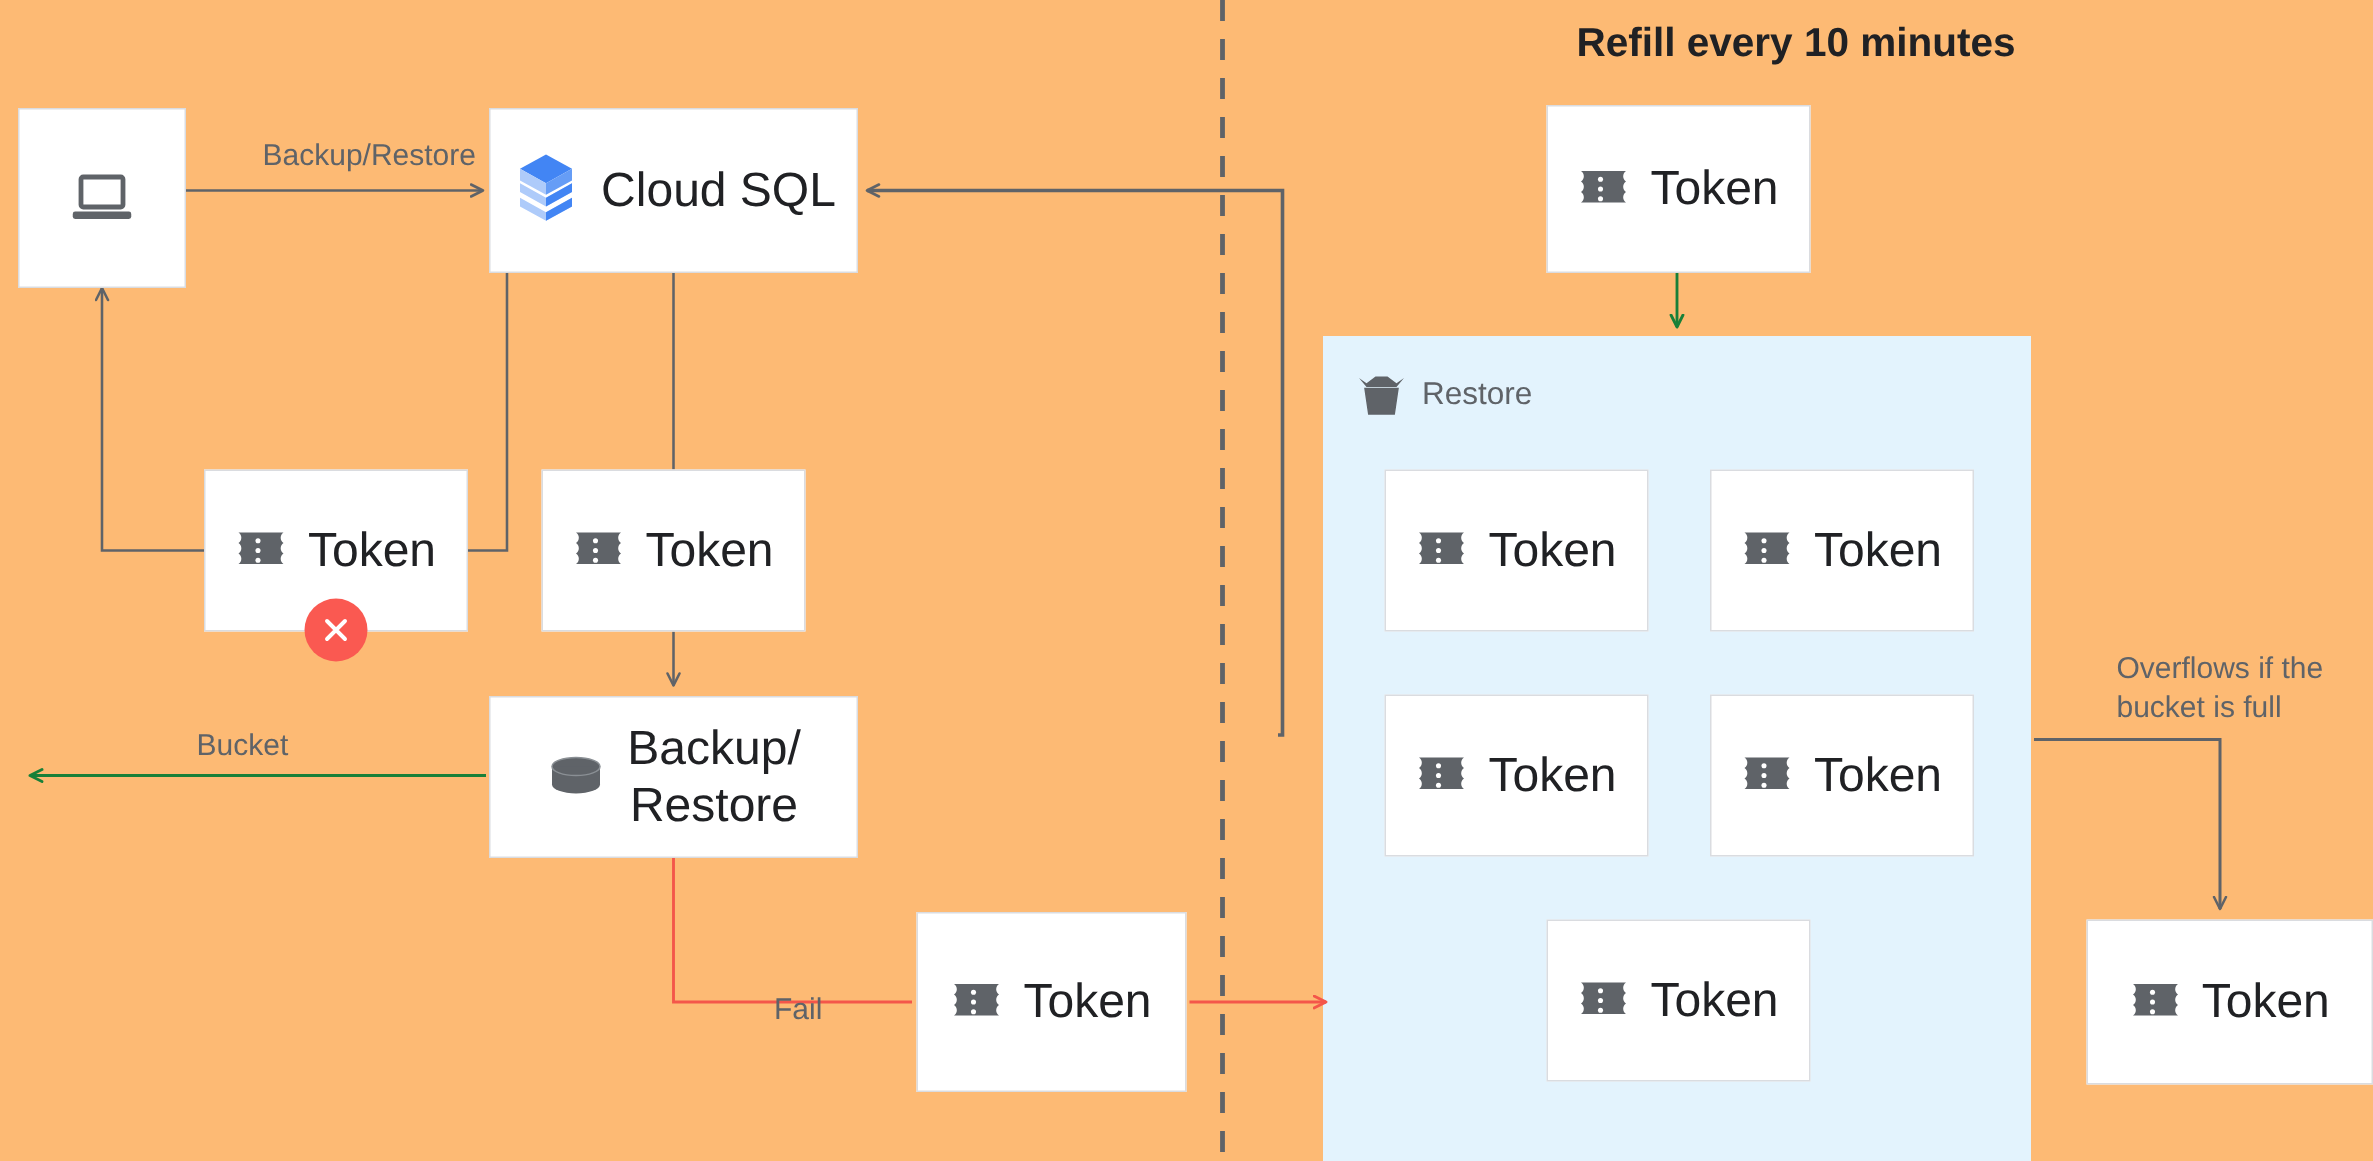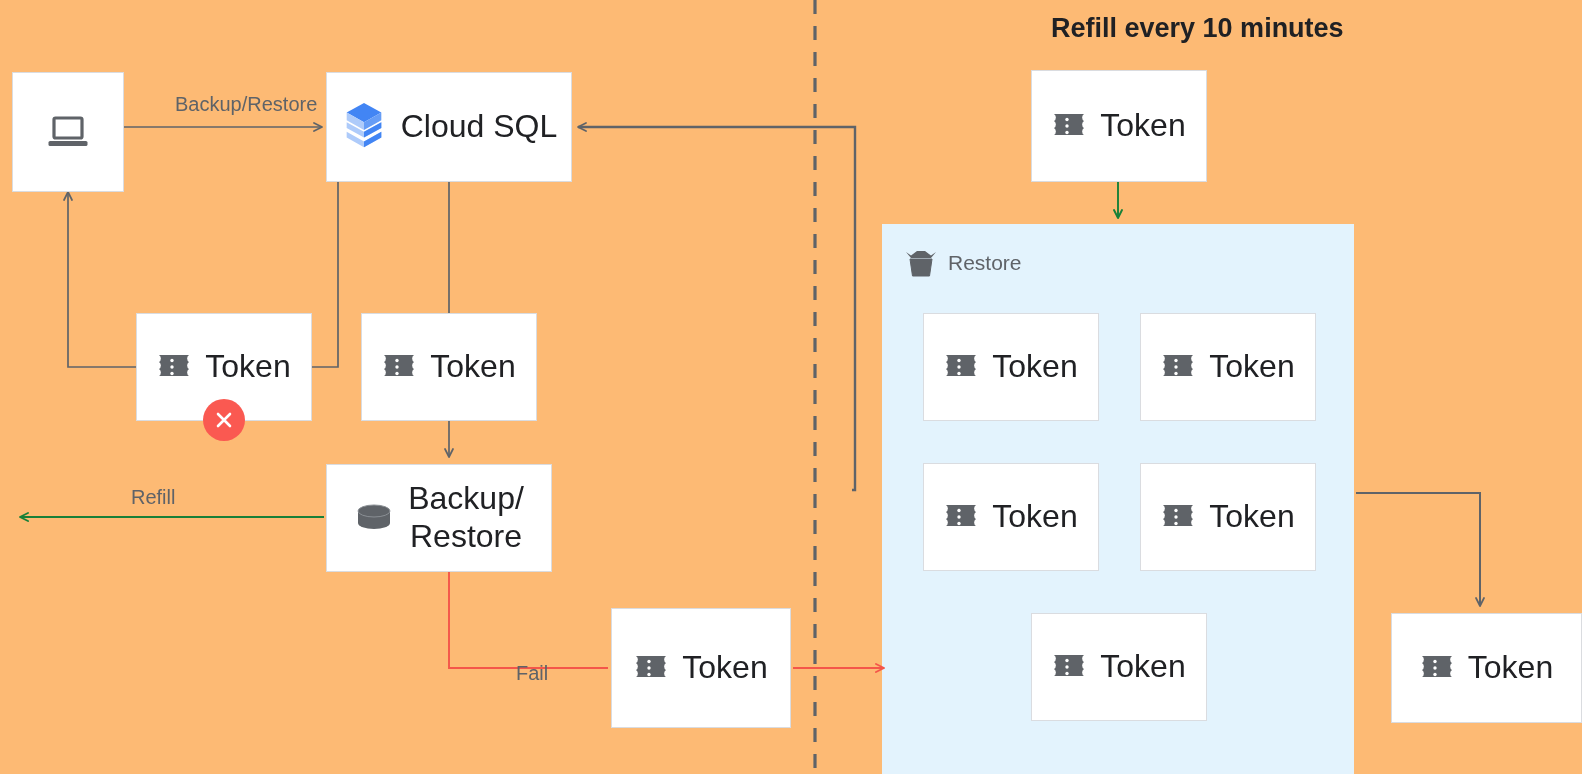--- a/index.html
+++ b/index.html
@@ -199,21 +199,21 @@
                    h30 a4.2,4.2 0 0 1 0,-7 a4.2,4.2 0 0 1 0,-7 a4.2,4.2 0 0 1 0,-7 z" fill="#5f6368" transform="translate(0,-3)"></path>
           <circle cx="15" cy="8.5" r="1.7" fill="#fff"></circle>
           <circle cx="15" cy="15" r="1.7" fill="#fff"></circle>
           <circle cx="15" cy="21.5" r="1.7" fill="#fff"></circle>
         </svg>
       </span>
       <span class="node-label">Token</span>
     </div>
   </div>
 
-  <div class="node" style="left:326px;top:464px;width:226px;height:108px;">
+  <div class="node" style="left:326px;top:464px;width:246px;height:108px;">
     <div class="node-inner">
       <span>
         <svg class="db-icon" viewBox="0 0 40 34">
           <ellipse cx="20" cy="10" rx="16" ry="6" fill="#5f6368"></ellipse>
           <rect x="4" y="10" width="32" height="12" fill="#5f6368"></rect>
           <ellipse cx="20" cy="22" rx="16" ry="6" fill="#5f6368"></ellipse>
           <ellipse cx="20" cy="10" rx="16" ry="6" fill="none" stroke="#8a8f94" stroke-width="1"></ellipse>
         </svg>
       </span>
       <span class="node-label">Backup/
@@ -346,18 +346,20 @@
           <circle cx="15" cy="15" r="1.7" fill="#fff"></circle>
           <circle cx="15" cy="21.5" r="1.7" fill="#fff"></circle>
         </svg>
       </span>
       <span class="node-label">Token</span>
     </div>
   </div>
 
   <div class="edge-label" style="left:152px;top:92px;margin-left:23px;">Backup/Restore</div>
 
-  <div class="edge-label" style="left:131px;top:485px;">Refill</div>
+  <div class="edge-label" style="left:131px;top:485px;">Bucket</div>
 
   <div class="edge-label" style="left:516px;top:633px;margin-top:28px;">Fail</div>
 
+  <div class="edge-label" style="left:1411px;top:434px;">Overflows if the
+bucket is full</div>
 
 </div>
 
 </body></html>

